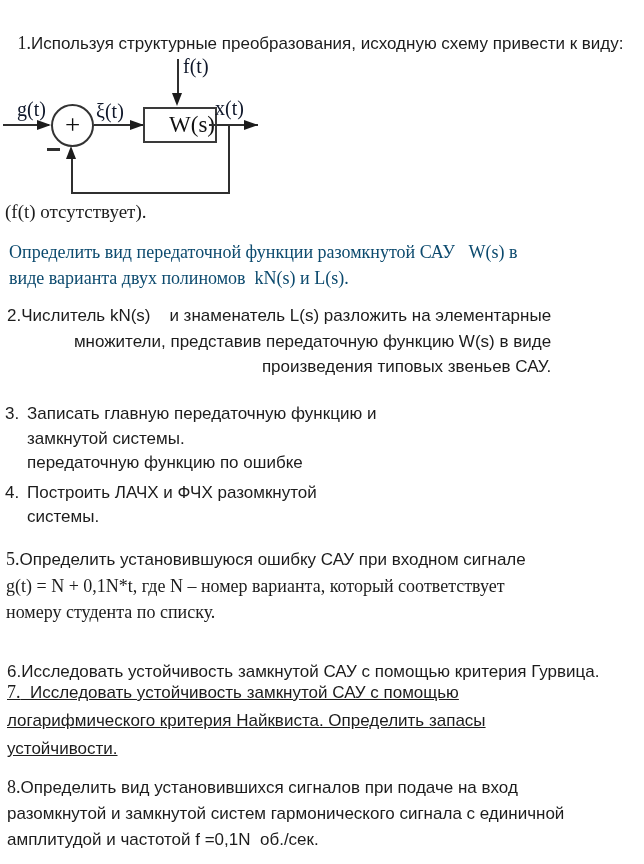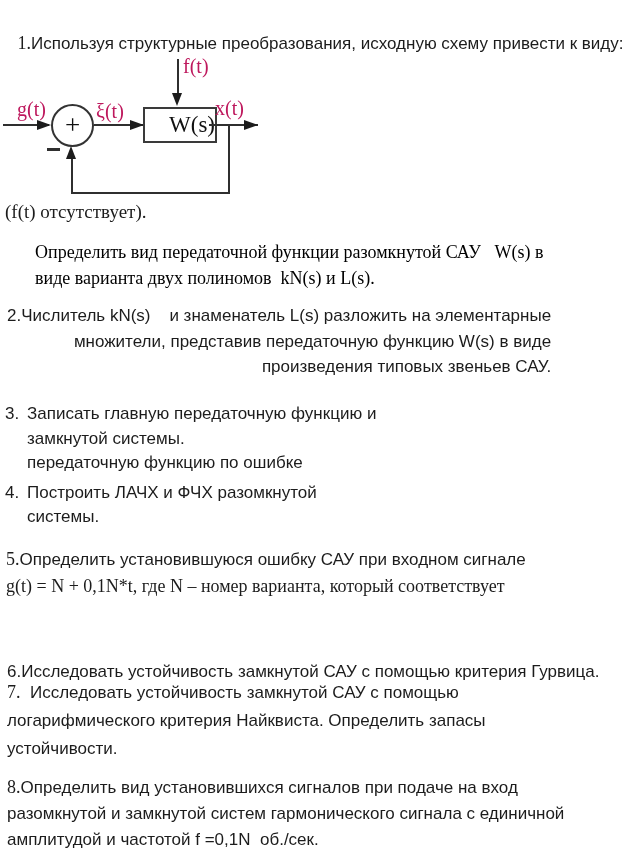--- a/index.html
+++ b/index.html
@@ -9,37 +9,37 @@
     font-family:"Liberation Sans",sans-serif;
   }
   .sans{font-family:"Liberation Sans","DejaVu Sans",sans-serif;}
   .serif{font-family:"Liberation Serif","DejaVu Serif",serif;}
   .abs{position:absolute;}
   .line{white-space:pre;}
   
   .item1{left:8px;top:12px;font-size:17px;line-height:21px;}
   .item1 .num{font-family:"Liberation Serif",serif;font-size:18px;}
   .caption{left:5px;top:201px;font-size:19px;}
-  .para-intro{left:9px;top:240px;font-size:18px;line-height:25.5px;color:#000000;margin-left:26px;}
+  .para-intro{left:9px;top:240px;font-size:18px;line-height:25.5px;color:#0c4a6e;}
   .item2{left:7px;top:303px;font-size:17px;line-height:25.5px;text-align:right;}
   .item3{left:27px;top:402px;font-size:17px;line-height:24.5px;}
   .item3 .num,.item4 .num{position:absolute;left:-22px;top:0;}
   .item4{left:27px;top:481px;font-size:17px;line-height:23.5px;}
   .item5{left:6px;top:546px;font-size:17px;line-height:26px;}
   .item5 .serifline{font-family:"Liberation Serif",serif;font-size:18px;}
   .item5 .num{font-family:"Liberation Serif",serif;font-size:18px;}
   .item6{left:7px;top:636px;font-size:17px;line-height:21px;margin-top:25px;}
-  .item7{left:7px;top:678px;font-size:17px;line-height:28px;}
+  .item7{left:7px;top:678px;font-size:17px;line-height:28px;text-decoration:underline;}
   .item7 .num{font-family:"Liberation Serif",serif;font-size:18px;}
   .item8{left:7px;top:774px;font-size:17px;line-height:26px;}
   .item8 .num{font-family:"Liberation Serif",serif;font-size:18px;}
   
   .diagram{position:absolute;left:0;top:0;width:644px;height:230px;}
   .dline{position:absolute;background:#2f2f2f;}
-  .dlabel{position:absolute;font-family:"Liberation Serif","DejaVu Serif",serif;font-size:20px;color:#be185d;}
+  .dlabel{position:absolute;font-family:"Liberation Serif","DejaVu Serif",serif;font-size:20px;color:#0f172a;}
   .sumcircle{
     position:absolute;left:51px;top:104px;width:43px;height:43px;
     border:2px solid #333;border-radius:50%;box-sizing:border-box;
     display:flex;align-items:center;justify-content:center;
     font-family:"Liberation Serif",serif;font-size:27px;color:#111;
   }
   .wblock{
     position:absolute;left:143px;top:107px;width:74px;height:36px;
     border:2px solid #3a3a3a;box-sizing:border-box;
     display:flex;align-items:center;justify-content:flex-end;
@@ -112,20 +112,21 @@
 
 <div class="abs item4 sans">
   <span class="num">4.</span>
   <div class="line">Построить ЛАЧХ и ФЧХ разомкнутой</div>
   <div class="line">системы.</div>
 </div>
 
 <div class="abs item5 sans">
   <div class="line"><span class="num">5.</span><span>Определить установившуюся ошибку САУ при входном сигнале</span></div>
   <div class="line serifline">g(t) = N + 0,1N*t, где N – номер варианта, который соответствует</div>
+  <div class="line serifline">номеру студента по списку.</div>
 </div>
 
 <div class="abs item6 sans line">6.Исследовать устойчивость замкнутой САУ с помощью критерия Гурвица.</div>
 
 <div class="abs item7 sans">
   <div class="line"><span class="num">7.</span><span>  Исследовать устойчивость замкнутой САУ с помощью</span></div>
   <div class="line">логарифмического критерия Найквиста. Определить запасы</div>
   <div class="line">устойчивости.</div>
 </div>
 

